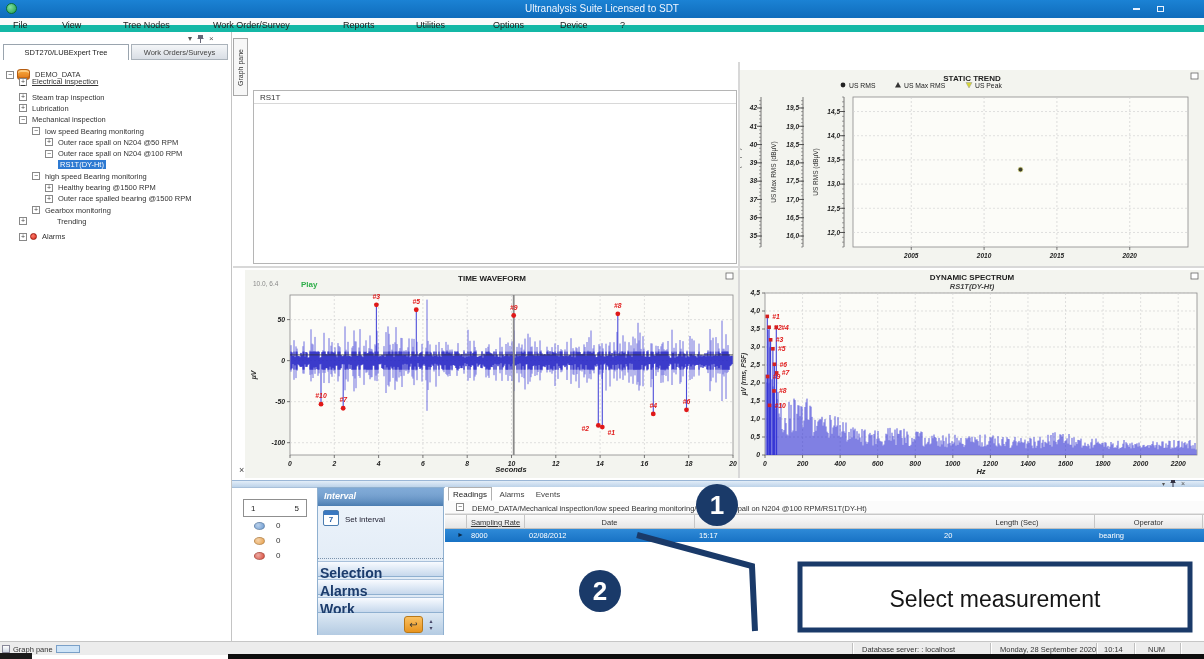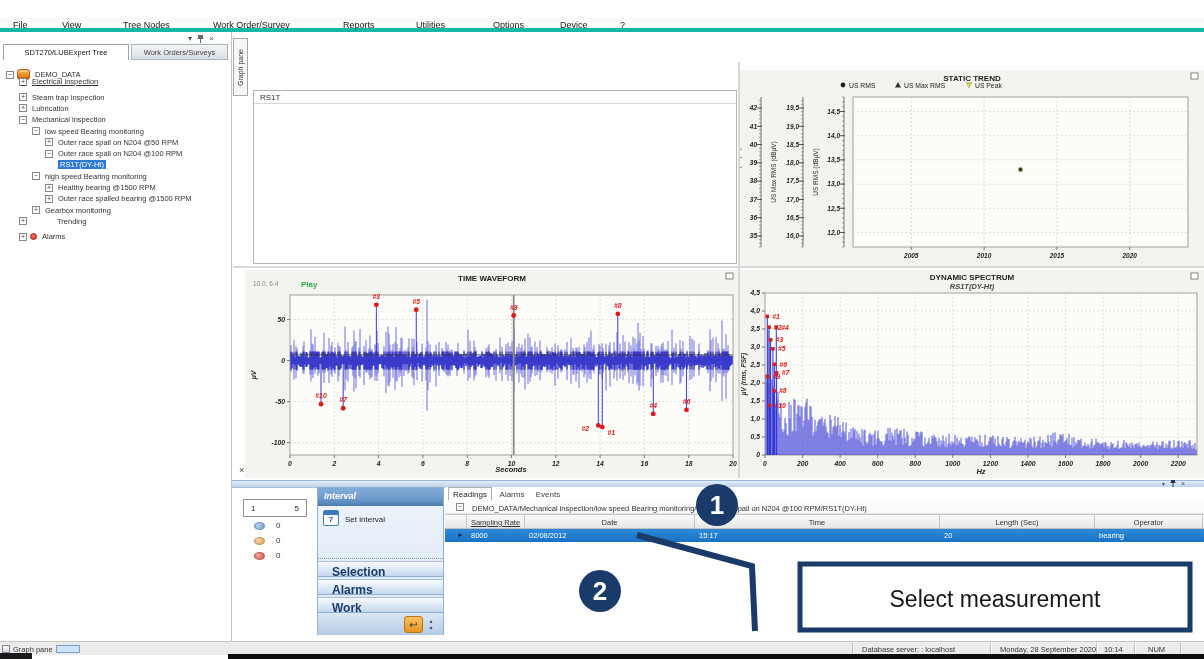--- a/index.html
+++ b/index.html
@@ -8,21 +8,21 @@
 .abs{position:absolute}
 
 #titlebar{left:0;top:0;width:1204px;height:18px;background:linear-gradient(#1b82d4,#0f6cbb);color:#fff}
 #title-text{left:0;top:3px;width:1204px;text-align:center;font-size:10px;color:#f2f7ff}
 #app-icon{left:6px;top:3px;width:11px;height:11px;border-radius:50%;background:radial-gradient(circle at 35% 35%,#7fe0a0,#1d9e4e);border:1px solid #0c6e34}
 .winbtn{top:4px;width:16px;height:11px;color:#e8f2ff;text-align:center;line-height:9px;font-size:9px}
 #btn-min{left:1128px}#btn-max{left:1152px}
 #btn-min i{display:inline-block;width:7px;border-bottom:2px solid #eaf3ff;margin-bottom:1px}
 #btn-max i{display:inline-block;width:7px;height:6px;border:1px solid #eaf3ff;margin-top:2px}
 
-#menubar{left:0;top:18px;width:1204px;height:14px;background:#fafafa;border-bottom:4px solid #14b8a6}
+#menubar{left:0;top:18px;width:1204px;height:14px;background:#fafafa;border-bottom:7px solid #14b8a6}
 .menu-item{position:absolute;top:2px;font-size:9px;color:#222;white-space:nowrap}
 
 #left-pane{left:0;top:32px;width:232px;height:609px;background:#fff;border-right:1px solid #c4c4c4}
 #pane-ctrls{left:188px;top:2px;width:42px;height:10px;display:flex;gap:5px;align-items:center;color:#555}
 .ctrl-glyph{font-size:8px;line-height:8px;color:#555}
 #left-tabs{left:0;top:12px;width:232px;height:17px}
 .ltab{position:absolute;top:0;height:16px;font-size:7.5px;text-align:center;line-height:15px;white-space:nowrap;overflow:hidden}
 .ltab.active{background:#fff;border:1px solid #9aa4ae;border-bottom:none;color:#222}
 .ltab.inactive{background:linear-gradient(#f4f6f8,#d9dee5);border:1px solid #aab2ba;color:#444}
 #tree{left:0;top:29px;width:231px;height:580px;background:#fff;overflow:hidden}
@@ -55,21 +55,21 @@
 .dot-count{font-size:8px;color:#333}
 
 #accordion{left:85px;top:7px;width:127px;height:148px;border:1px solid #8fb0d0;background:linear-gradient(#eef4fb,#d9e6f3)}
 #acc-interval-hdr{left:0;top:0;width:125px;height:18px;background:linear-gradient(#7fa9d6,#49358f00),linear-gradient(#7fa9d6,#4a7cb0);color:#fff;font-size:9px;font-weight:bold;font-style:italic;padding:3px 0 0 6px}
 #acc-body{left:0;top:18px;width:125px;height:50px}
 #cal-icon{left:5px;top:4px;width:16px;height:16px;background:#fff;border:1px solid #4a7cb0;border-radius:2px}
 #cal-icon .top{position:absolute;left:0;top:0;width:100%;height:4px;background:#3a78c0}
 #cal-icon .day{position:absolute;left:0;top:4px;width:100%;text-align:center;font-size:8px;font-weight:bold;color:#2a62a8}
 #set-interval-label{left:27px;top:9px;font-size:8px;color:#223}
 #acc-dots{left:0;top:70px;width:125px;border-top:1px dotted #7a92ac;height:2px}
-.acc-section{position:absolute;left:0;width:125px;height:16px;background:linear-gradient(#f8fbff,#c6d8ec);border-top:1px solid #a8c0da;border-bottom:1px solid #8fb0d0;color:#1c3c6c;font-weight:bold;font-size:12px;padding:3px 0 0 14px}
+.acc-section{position:absolute;left:0;width:125px;height:16px;background:linear-gradient(#f8fbff,#c6d8ec);border-top:1px solid #a8c0da;border-bottom:1px solid #8fb0d0;color:#1c3c6c;font-weight:bold;font-size:14px;padding:3px 0 0 2px}
 #acc-footer{left:0;top:125px;width:125px;height:22px;background:linear-gradient(#dce8f4,#b4cbe2)}
 #orange-btn{left:86px;top:3px;width:19px;height:17px;border:1px solid #b87818;border-radius:3px;background:linear-gradient(#fac060,#e8941f);text-align:center;line-height:15px;font-size:10px;color:#333}
 #spinners{left:108px;top:3px;width:10px;height:17px;display:flex;flex-direction:column;align-items:center;justify-content:center;color:#446;font-size:6px;line-height:7px}
 
 #readings-panel{left:213px;top:7px;width:759px;height:148px;background:#fff}
 .rtab{position:absolute;font-size:8px;color:#444;text-align:center}
 .rtab.active{background:#fff;border:1px solid #b0b0b0;border-bottom:1px solid #fff;color:#222}
 #path-row{left:0;top:14px;width:759px;height:13px;background:#fbfbfb;border-bottom:1px solid #e4e4e4}
 #path-expander{left:11px;top:2px}
 #path-text{left:27px;top:3px;font-size:7.5px;color:#333;white-space:nowrap}
@@ -88,20 +88,26 @@
 #bottom-strip{left:228px;top:654px;width:976px;height:5px;background:#0d0d0d}
 #bottom-strip2{left:0;top:653px;width:32px;height:6px;background:#1b1b1b}
 
 #annotations{left:0;top:0;width:1204px;height:659px;pointer-events:none}
 </style>
 </head>
 <body>
 
 <div id="screen">
 
+  <div class="abs" id="titlebar">
+    <div class="abs" id="app-icon"></div>
+    <div class="abs" id="title-text">Ultranalysis Suite Licensed to SDT</div>
+    <div class="abs winbtn" id="btn-min"><i></i></div>
+    <div class="abs winbtn" id="btn-max"><i></i></div>
+  </div>
 
   <div class="abs" id="menubar">
       <div class="menu-item" style="left: 13px;">File</div>
       <div class="menu-item" style="left: 62px;">View</div>
       <div class="menu-item" style="left: 123px;">Tree Nodes</div>
       <div class="menu-item" style="left: 213px;">Work Order/Survey</div>
       <div class="menu-item" style="left: 343px;">Reports</div>
       <div class="menu-item" style="left: 416px;">Utilities</div>
       <div class="menu-item" style="left: 493px;">Options</div>
       <div class="menu-item" style="left: 560px;">Device</div>
@@ -637,21 +643,20 @@
           <div class="rtab " style="left: 87px; top: 2px; width: 32px; height: 12px; line-height: 12px;">Events</div>
         </div>
       <div class="abs" id="path-row">
         <div class="abs expander" id="path-expander">−</div>
         <div class="abs" id="path-text">DEMO_DATA/Mechanical inspection/low speed Bearing monitoring/Outer race spall on N204 @100 RPM/RS1T(DY-Ht)</div>
       </div>
       <div class="abs" id="tbl-header">
           <div class="th" style="left: 10px; width: 12px;"></div>
           <div class="th" style="left: 22px; width: 58px; text-decoration: underline;">Sampling Rate</div>
           <div class="th" style="left: 80px; width: 170px;">Date</div>
-          <div class="th" style="left: 250px; width: 245px;">Time</div>
           <div class="th" style="left: 495px; width: 155px;">Length (Sec)</div>
           <div class="th" style="left: 650px; width: 108px;">Operator</div>
         </div>
       <div class="abs" id="tbl-row">
         <span class="abs" id="row-pointer">►</span>
       <div class="td" style="left: 26px;">8000</div>
           <div class="td" style="left: 84px;">02/08/2012</div>
           <div class="td" style="left: 254px;">15:17</div>
           <div class="td" style="left: 499px;">20</div>
           <div class="td" style="left: 654px;">bearing</div>

